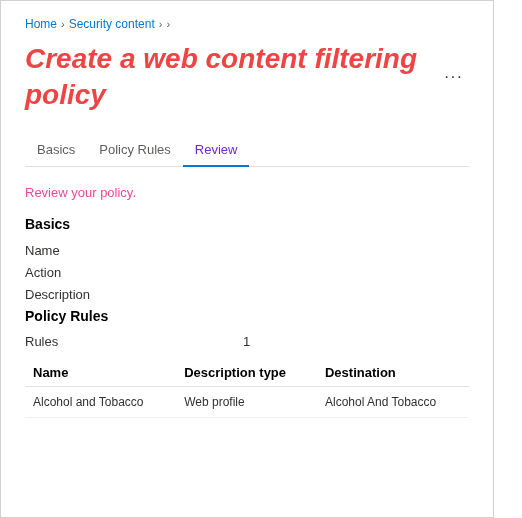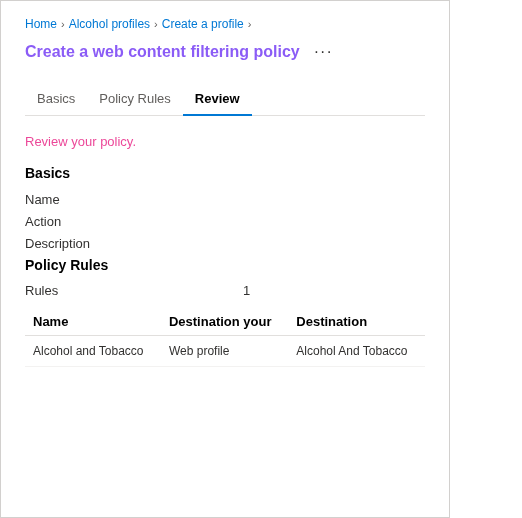--- a/index.html
+++ b/index.html
@@ -9,21 +9,21 @@
     }
 
     body {
       font-family: 'Segoe UI', Arial, sans-serif;
       font-size: 13px;
       color: #323130;
       background: #fff;
     }
 
     .container {
-      width: 450px;
+      width: 494px;
       min-height: 518px;
       border: 1px solid #d2d0ce;
       background: #fff;
       padding: 16px 24px 24px 24px;
     }
 
     .breadcrumb {
       display: flex;
       align-items: center;
       gap: 4px;
@@ -45,24 +45,25 @@
     }
 
     .page-title-row {
       display: flex;
       align-items: center;
       gap: 8px;
       margin-bottom: 20px;
     }
 
     .page-title {
-      font-size: 16px;
+      font-size: 28px;
       font-weight: 600;
-      color: #8b5cf6;
+      color: #ef4444;
       line-height: 1.3;
+      font-style: italic;
     }
 
     .ellipsis-btn {
       color: #323130;
       font-size: 16px;
       cursor: pointer;
       padding: 2px 6px;
       border-radius: 2px;
       letter-spacing: 1px;
       user-select: none;
@@ -79,22 +80,22 @@
       padding: 8px 12px;
       font-size: 13px;
       color: #605e5c;
       cursor: pointer;
       border-bottom: 2px solid transparent;
       margin-bottom: -1px;
       white-space: nowrap;
     }
 
     .tab.active {
-      color: #000000;
-      font-weight: 700;
+      color: #6d28d9;
+      font-weight: 400;
       border-bottom: 2px solid #0078d4;
     }
 
     .section-intro {
       font-size: 13px;
       color: #ec4899;
       margin-bottom: 16px;
     }
 
     .section-heading {
@@ -176,23 +177,22 @@
     }
   </style>
 </head>
 <body>
 
 <div class="container">
 
   <nav class="breadcrumb">
     <a>Home</a>
     <span class="breadcrumb-separator">›</span>
-    <a>Alcohol profiles</a>
+    <a>Security content</a>
     <span class="breadcrumb-separator">›</span>
-    <a>Create a profile</a>
     <span class="breadcrumb-separator">›</span>
   </nav>
 
   <div class="page-title-row">
     <h1 class="page-title">Create a web content filtering policy</h1>
     <span class="ellipsis-btn">···</span>
   </div>
 
   <div class="tabs">
     <div class="tab">Basics</div>
@@ -226,21 +226,21 @@
 
       <div class="rules-count-row">
         <span class="rules-count-label">Rules</span>
         <span class="rules-count-value">1</span>
       </div>
 
       <table class="rules-table">
         <thead>
           <tr>
             <th>Name</th>
-            <th>Destination your</th>
+            <th>Description type</th>
             <th>Destination</th>
           </tr>
         </thead>
         <tbody>
           <tr>
             <td>Alcohol and Tobacco</td>
             <td>Web profile</td>
             <td>Alcohol And Tobacco</td>
           </tr>
         </tbody>

